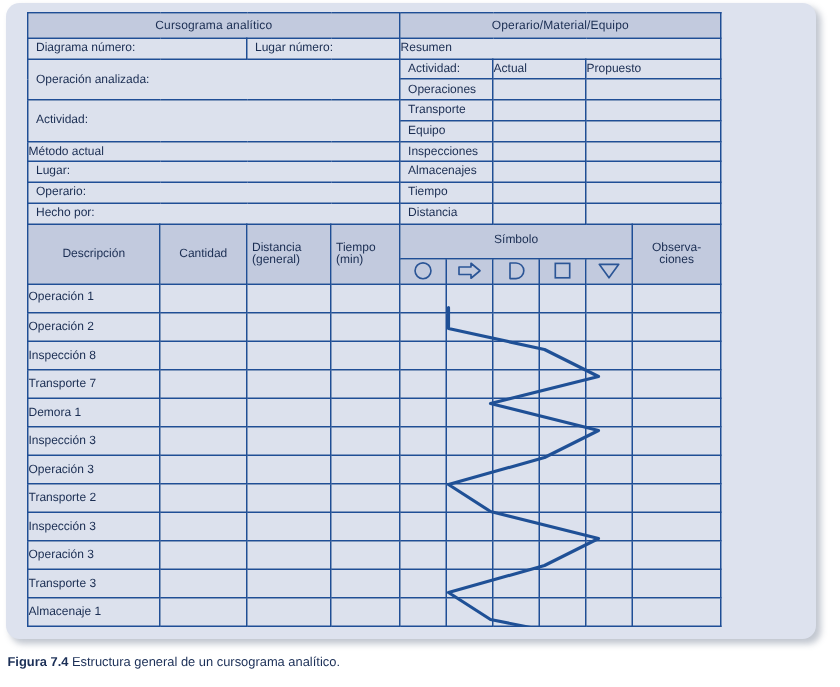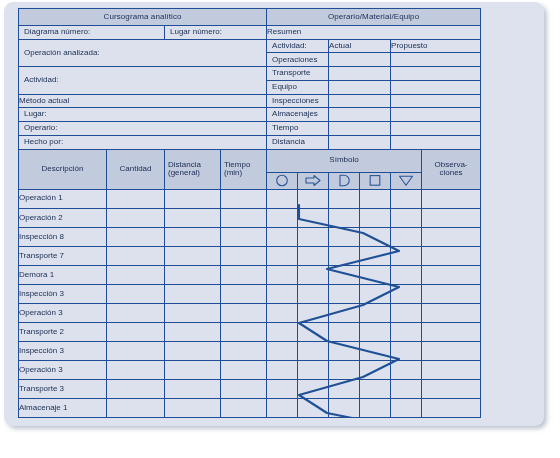--- a/index.html
+++ b/index.html
@@ -374,14 +374,18 @@
         </tr>
     </tbody>
   </table>
 
   <svg class="flow" viewBox="0 0 462 410">
     <g transform="translate(269,195)">
       <polyline id="flowline" fill="none" stroke="#1f5096" stroke-width="2.1" stroke-linejoin="round" stroke-linecap="round" points="12,2 12,16 76,30 112,48 40,66 112,84 76,102 12,120 40,138 112,156 76,174 12,192 40,210 130,228"></polyline>
     </g>
   </svg>
 
+  <div class="caption">
+    <b>Figura 7.4</b>
+    <span>Estructura general de un cursograma analítico.</span>
+  </div>
 
 </div>
 
 </body></html>

